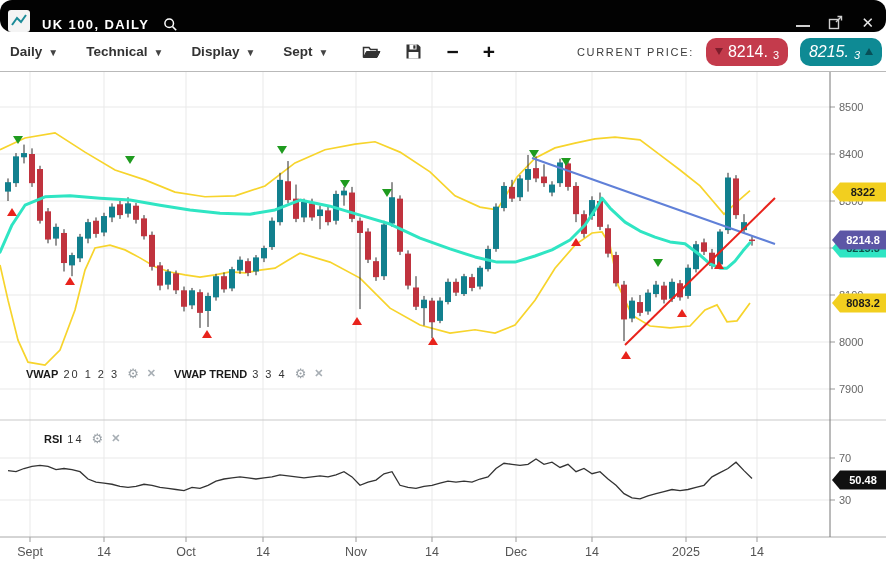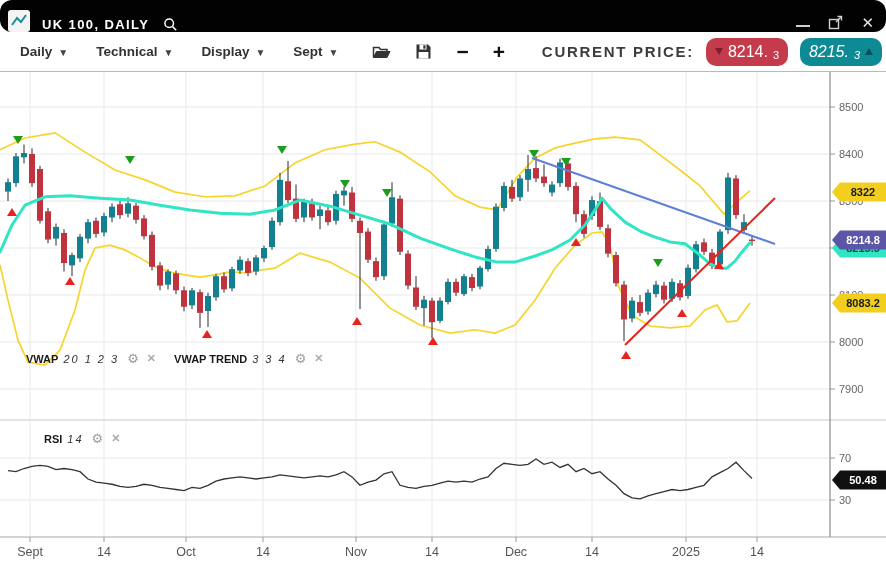--- a/index.html
+++ b/index.html
@@ -12,40 +12,40 @@
         display:flex;align-items:center;justify-content:center;}
   .tb-title{margin-left:12px;font-size:13px;font-weight:600;letter-spacing:1.4px;color:#fff;}
   .tb-search{margin-left:14px;display:flex;align-items:center;}
   .tb-right{margin-left:auto;display:flex;align-items:center;gap:18px;margin-right:12px;}
   .win-min{width:14px;height:2px;background:#cfcfcf;margin-top:8px;}
   .win-close{font-size:15px;color:#e8e8e8;line-height:1;}
   .win-btn{cursor:default;display:flex;align-items:center;justify-content:center;height:20px;}
   
   .toolbar{position:absolute;left:0;top:32px;width:886px;height:40px;background:#fff;
            border-bottom:1px solid #b9b9b9;display:flex;align-items:center;box-sizing:border-box;}
-  .menus{display:flex;gap:28px;margin-left:20px;}
+  .menus{display:flex;gap:28px;margin-left:10px;}
   .menu{font-size:13.5px;font-weight:700;color:#333;display:flex;align-items:center;gap:6px;}
   .menu .car{font-size:10px;color:#444;transform:translateY(1px);}
   .tool-icons{display:flex;align-items:center;gap:24px;margin-left:34px;}
   .ticon{display:flex;align-items:center;justify-content:center;}
   .tminus,.tplus{font-size:21px;font-weight:700;color:#111;line-height:1;}
   .cp-area{margin-left:auto;display:flex;align-items:center;gap:12px;margin-right:4px;}
-  .cp-label{font-size:15px;letter-spacing:1.7px;color:#3c3c3c;font-weight:700;}
+  .cp-label{font-size:11px;letter-spacing:1.7px;color:#3c3c3c;font-weight:400;}
   .price-box{width:82px;height:28px;border-radius:10px;color:#fff;display:flex;align-items:center;
              justify-content:center;gap:5px;font-size:16px;}
   .price-box .dec{font-size:11px;margin-top:7px;}
   .arr-down{width:0;height:0;border-left:4px solid transparent;border-right:4px solid transparent;
             border-top:7px solid #7e1d2c;}
   .arr-up{width:0;height:0;border-left:4px solid transparent;border-right:4px solid transparent;
           border-bottom:7px solid #074f58;}
   
   #chart-svg{position:absolute;left:0;top:72px;font-family:"Liberation Sans",sans-serif;}
   .legend{position:absolute;display:flex;align-items:center;font-size:11px;color:#222;}
   .lg-name{font-weight:700;color:#1a1a1a;}
-  .lg-params{margin-left:5px;color:#333;letter-spacing:2px;font-style:italic;}
+  .lg-params{margin-left:5px;color:#333;letter-spacing:2px;}
   .lg-gear{margin-left:8px;color:#9aa1a7;font-size:13px;line-height:1;}
   .lg-x{margin-left:8px;color:#a8afb5;font-size:11px;font-weight:700;}
   .lg-gap{width:18px;}
 </style>
 </head>
 <body>
 
 <div class="app">
 
   <div class="topbar">
@@ -406,21 +406,21 @@
       <path d="M832,176 L840,166.5 H886 V185.5 H840 Z" fill="#2fe5c3"></path>
       <text x="863" y="180" font-size="11" font-weight="bold" fill="#0b5248" text-anchor="middle">8215.3</text>
       <path d="M832,168 L840,158.5 H886 V177.5 H840 Z" fill="#5c56a6"></path>
       <text x="863" y="172" font-size="11" font-weight="bold" fill="#ffffff" text-anchor="middle">8214.8</text>
       <path d="M832,231 L840,221.5 H886 V240.5 H840 Z" fill="#f2cf1f"></path>
       <text x="863" y="235" font-size="11" font-weight="bold" fill="#1a1a1a" text-anchor="middle">8083.2</text>
       <path d="M832,408 L840,398.5 H886 V417.5 H840 Z" fill="#101010"></path>
       <text x="863" y="412" font-size="11" font-weight="bold" fill="#ffffff" text-anchor="middle">50.48</text>
     </svg>
 
-  <div class="legend" style="left:26px;top:352px;">
+  <div class="legend" style="left:26px;top:367px;">
     <span class="lg-name">VWAP</span>
     <span class="lg-params">20 1 2 3</span>
     <span class="lg-gear">⚙</span>
     <span class="lg-x">✕</span>
     <span class="lg-gap"></span>
     <span class="lg-name">VWAP TREND</span>
     <span class="lg-params">3 3 4</span>
     <span class="lg-gear">⚙</span>
     <span class="lg-x">✕</span>
   </div>

